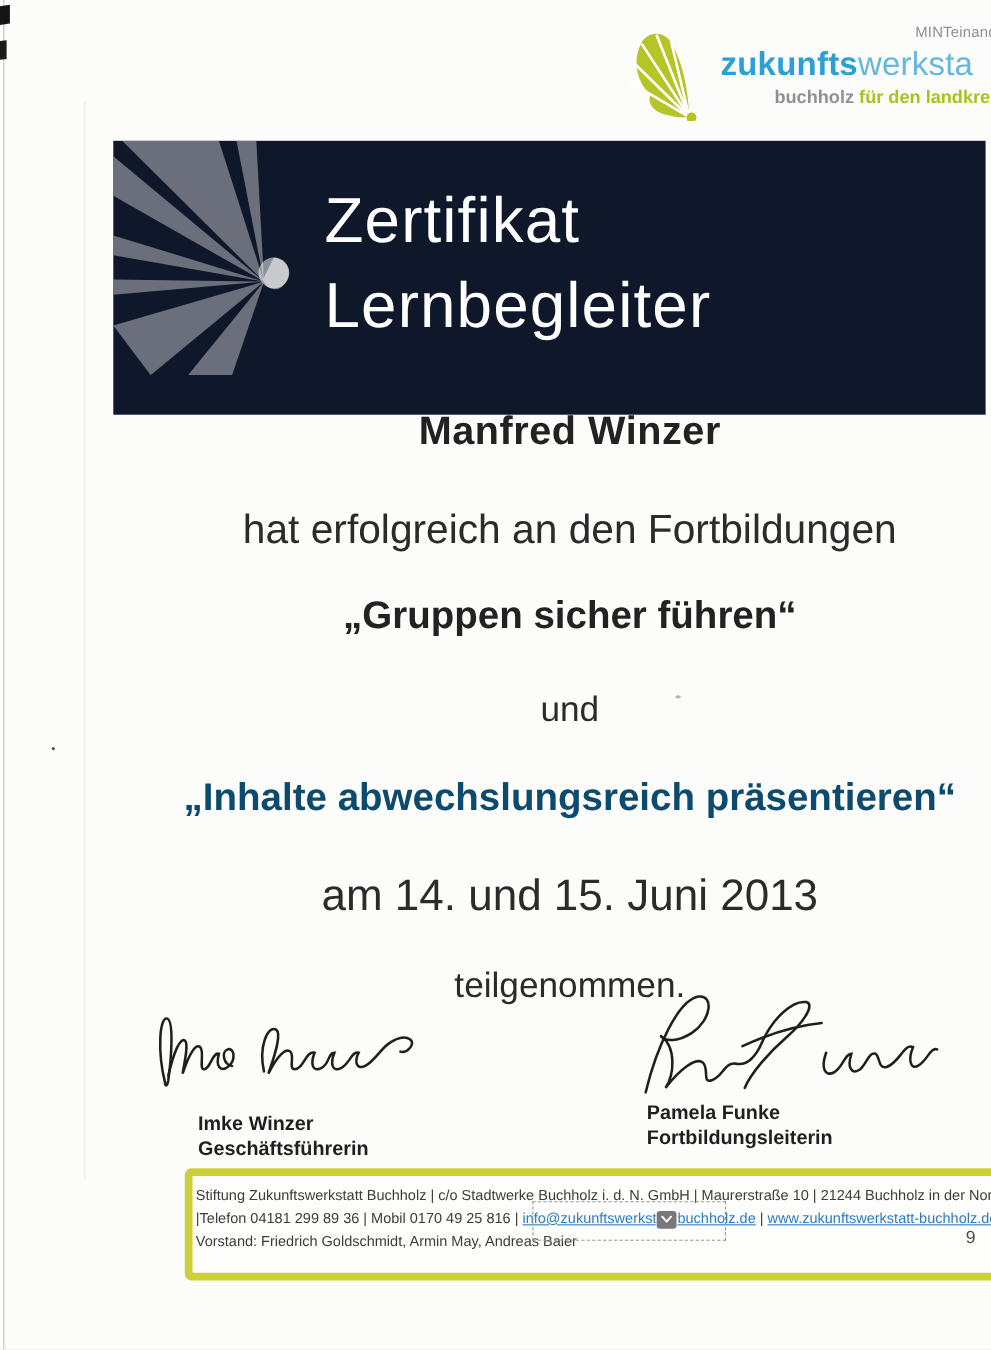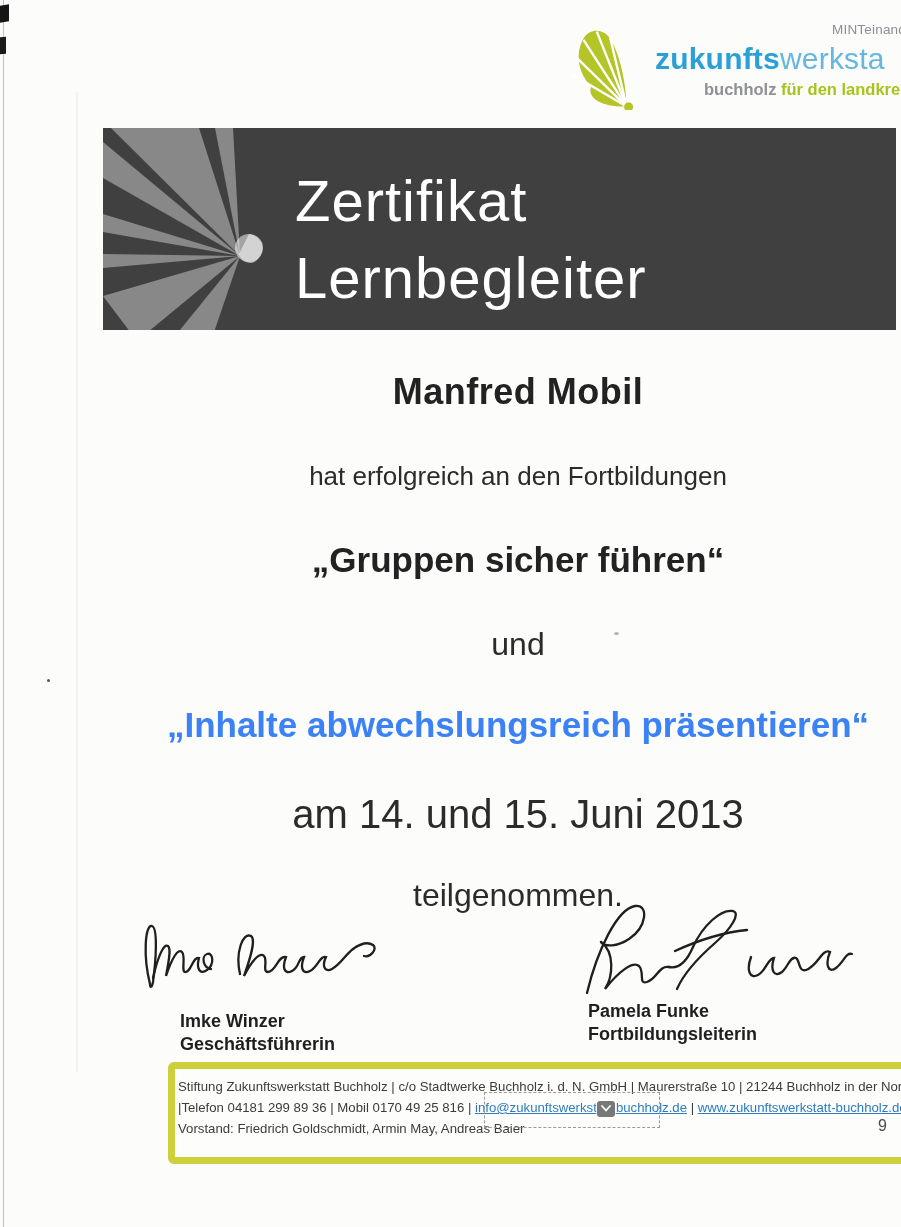--- a/index.html
+++ b/index.html
@@ -25,32 +25,32 @@
   .mint { position:absolute; left:272px; top:8px; font-size:13.5px; color:#8b8f93; letter-spacing:.2px; white-space:nowrap; }
   .logo-fly { position:absolute; left:8px; top:10px; }
   .brand { position:absolute; left:95px; top:28px; font-size:30px; font-weight:bold; letter-spacing:.2px; white-space:nowrap;text-align:center; }
   .brand .b1 { color:#2aa0d6; }
   .brand .b2 { color:#66b6de; font-weight:normal; }
   .brand-sub { position:absolute; left:96px; top:66px; font-size:16.5px; font-weight:bold; white-space:nowrap; }
   .brand-sub .s1 { color:#8e9194;margin-left:48px; }
   .brand-sub .s2 { color:#a9c31c; }
 
   
-  .banner { position:absolute; left:103px; top:128px; width:793px; height:202px; background:#404040; overflow:hidden; }
+  .banner { position:absolute; left:103px; top:128px; width:793px; height:249px; background:#0f172a; overflow:hidden; }
   .banner-fly { position:absolute; left:0; top:0; }
   .banner-title { position:absolute; left:192px; top:34px; color:#ffffff; font-size:58px; line-height:77px; letter-spacing:1px; font-weight:normal; }
 
   
   .bodycol { position:absolute; left:134px; top:0; width:768px; }
   .bl { position:absolute; width:100%; text-align:center; white-space:nowrap; }
   .b-name   { top:371px; font-size:36px; font-weight:bold; color:#222; letter-spacing:.5px; }
-  .b-line1  { top:461px; font-size:26px; }
+  .b-line1  { top:461px; font-size:37px; }
   .b-crs1   { top:540px; font-size:35px; font-weight:bold; color:#222; }
   .b-und    { top:626px; font-size:32px; }
-  .b-crs2   { top:705px; font-size:35px; font-weight:bold; color:#3b82f6; }
+  .b-crs2   { top:705px; font-size:35px; font-weight:bold; color:#0c4a6e; }
   .b-date   { top:792px; font-size:40px; }
   .b-close  { top:877px; font-size:32px; }
 
   
   .sig-left-svg  { position:absolute; left:140px; top:912px; }
   .sig-right-svg { position:absolute; left:575px; top:895px; }
   .sig-block { position:absolute; font-size:18px; font-weight:bold; color:#1f1f1f; line-height:23px; }
   .sig-block-left  { left:180px; top:998px;margin-top:12px; }
   .sig-block-right { left:588px; top:1000px; }
 
@@ -117,21 +117,21 @@
         <path d="M146,106 C160,108 164,122 154,132 C148,138 138,134 136,126 Z"></path>
       </g>
     </svg>
     <div class="banner-title">
       <div>Zertifikat</div>
       <div>Lernbegleiter</div>
     </div>
   </div>
 
   <div class="bodycol">
-    <div class="bl b-name">Manfred Mobil</div>
+    <div class="bl b-name">Manfred Winzer</div>
     <div class="bl b-line1">hat erfolgreich an den Fortbildungen</div>
     <div class="bl b-crs1">„Gruppen sicher führen“</div>
     <div class="bl b-und">und</div>
     <div class="bl b-crs2">„Inhalte abwechslungsreich präsentieren“</div>
     <div class="bl b-date">am 14. und 15. Juni 2013</div>
     <div class="bl b-close">teilgenommen.</div>
   </div>
 
   <svg class="sig-left-svg" width="262" height="88" viewBox="0 0 262 88">
     <g stroke="#1f1f1f" stroke-width="2.3" fill="none" stroke-linecap="round">

